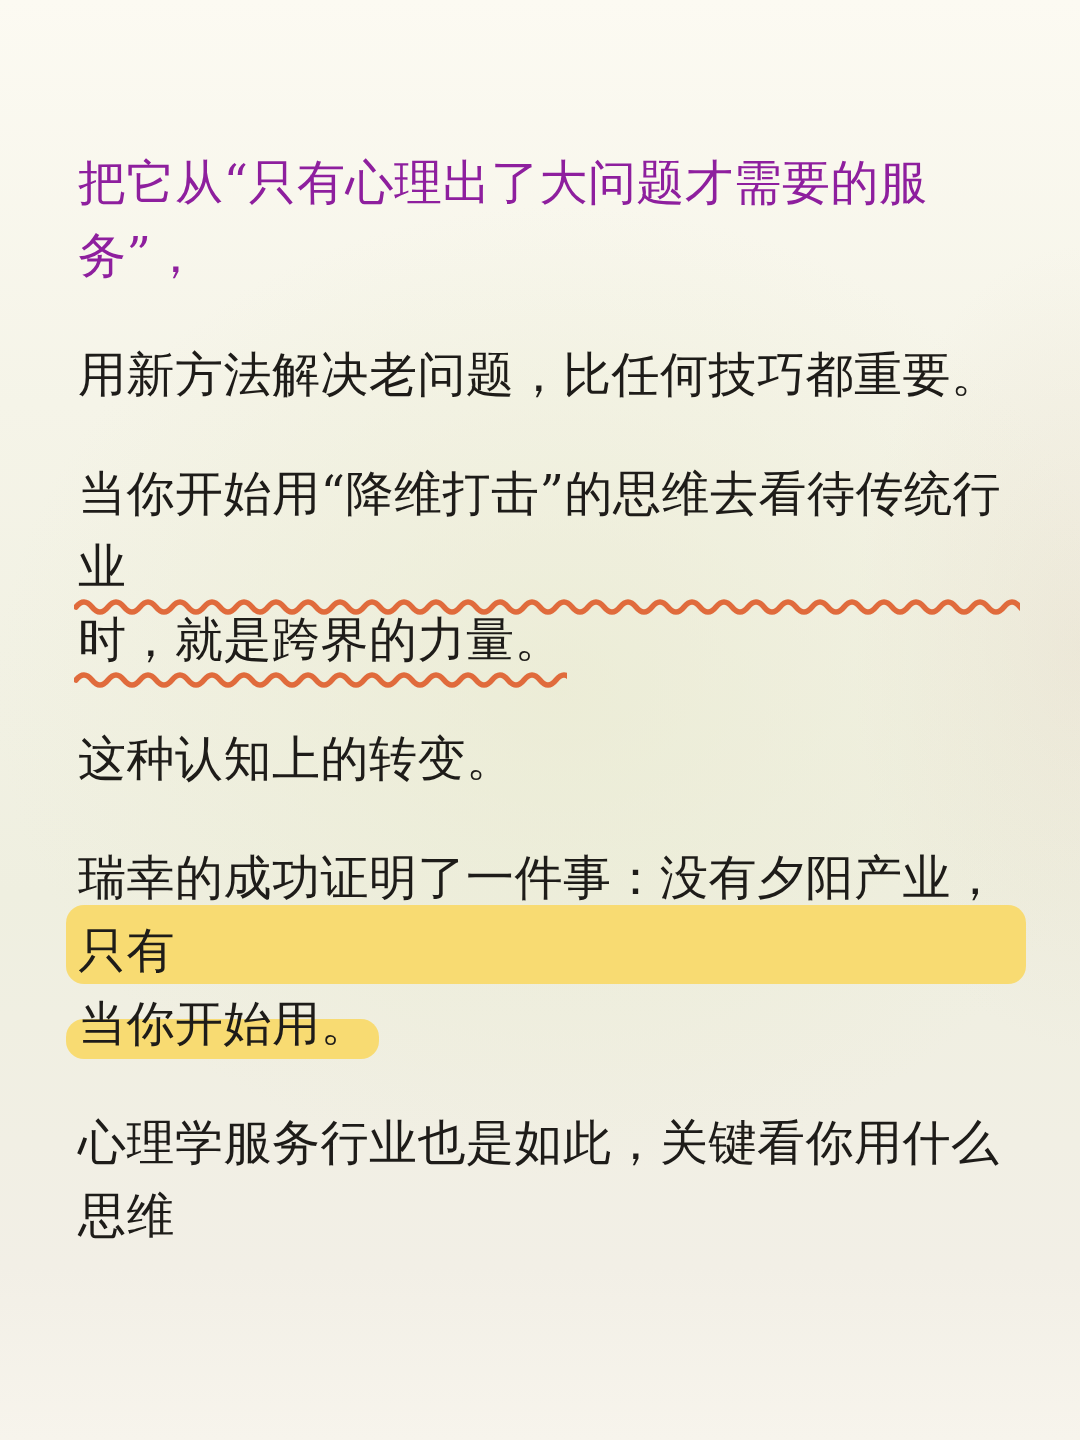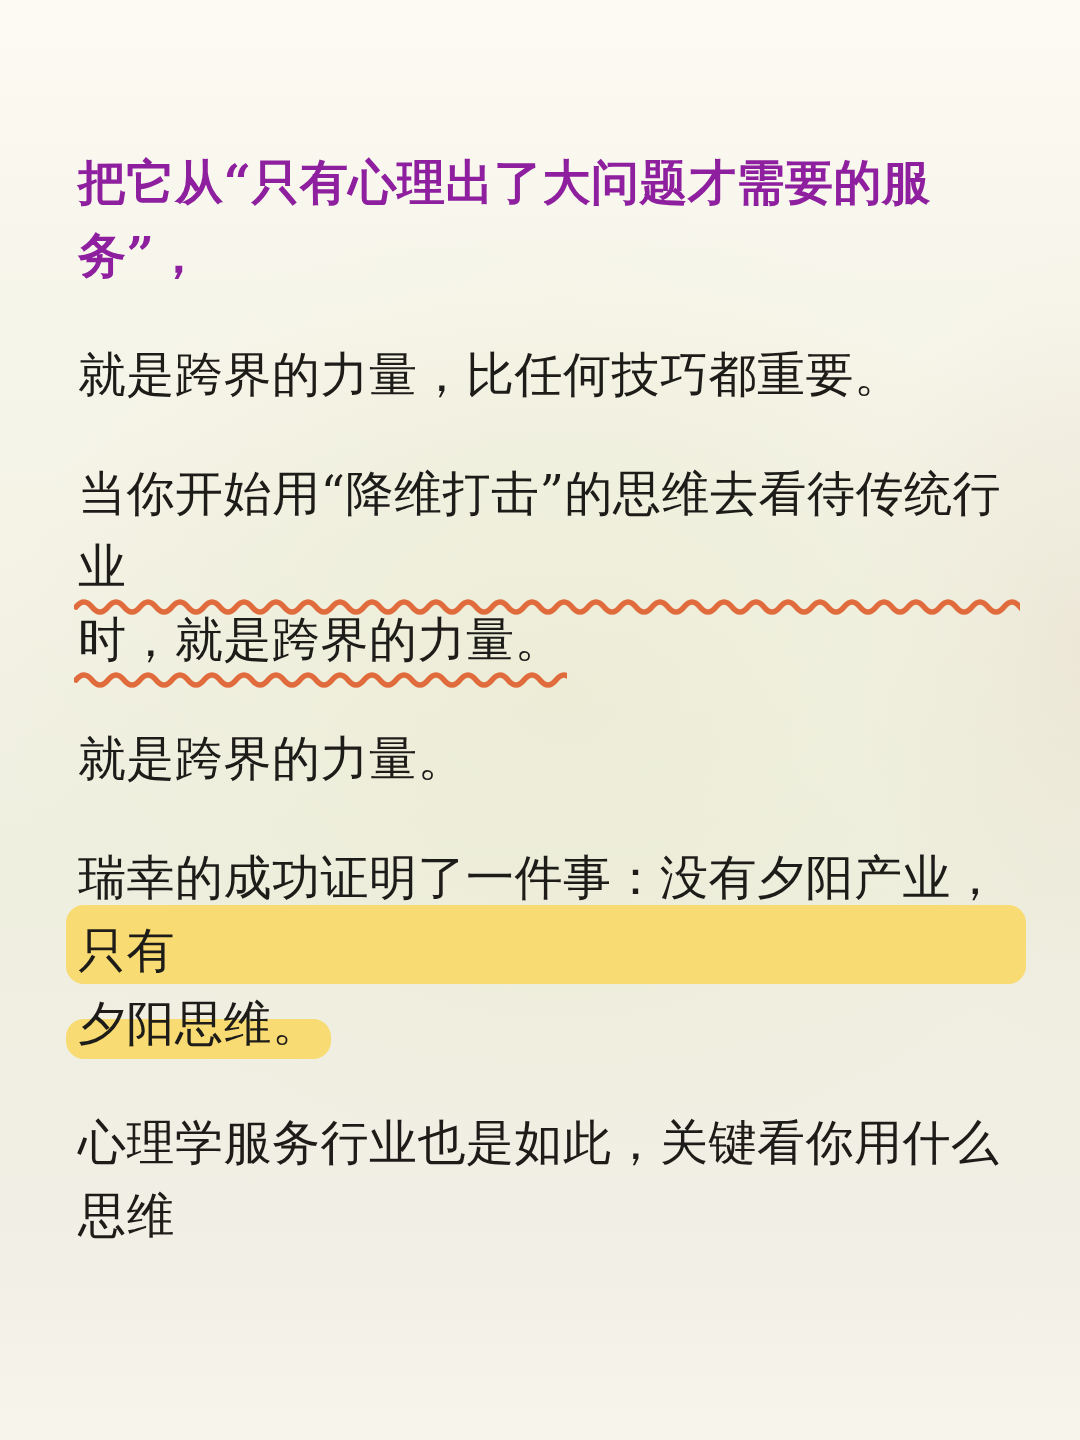--- a/index.html
+++ b/index.html
@@ -21,21 +21,21 @@
   }
   .para { margin-bottom: 46px; }
   .line {
     font-size: 48px;
     line-height: 73px;
     color: #1E1C19;
     letter-spacing: 0.5px;
   }
   .para.purple .line {
     color: #8E1F9E;
-    font-weight: 700;
+    font-weight: 400;
   }
   .line-inner {
     position: relative;
     display: inline-block;
   }
   .txt { position: relative; z-index: 2; }
   
   svg.wave {
     position: absolute;
     left: -4px;
@@ -62,39 +62,39 @@
 <body>
 
 <div class="page">
   <div class="content">
 
     <div class="para purple">
       <div class="line"><span class="line-inner"><span class="txt">把它从“只有心理出了大问题才需要的服务”，</span></span></div>
     </div>
 
     <div class="para">
-      <div class="line"><span class="line-inner"><span class="txt">就是跨界的力量，比任何技巧都重要。</span></span></div>
+      <div class="line"><span class="line-inner"><span class="txt">用新方法解决老问题，比任何技巧都重要。</span></span></div>
     </div>
 
     <div class="para">
       <div class="line"><span class="line-inner"><span class="txt">当你开始用“降维打击”的思维去看待传统行业</span><svg class="wave">
               <path fill="none" stroke="#E06B3C" stroke-width="5.5" stroke-linecap="round" d="M2 11 q8 -10 16 0 q8 10 16 0 q8 -10 16 0 q8 10 16 0 q8 -10 16 0 q8 10 16 0 q8 -10 16 0 q8 10 16 0 q8 -10 16 0 q8 10 16 0 q8 -10 16 0 q8 10 16 0 q8 -10 16 0 q8 10 16 0 q8 -10 16 0 q8 10 16 0 q8 -10 16 0 q8 10 16 0 q8 -10 16 0 q8 10 16 0 q8 -10 16 0 q8 10 16 0 q8 -10 16 0 q8 10 16 0 q8 -10 16 0 q8 10 16 0 q8 -10 16 0 q8 10 16 0 q8 -10 16 0 q8 10 16 0 q8 -10 16 0 q8 10 16 0 q8 -10 16 0 q8 10 16 0 q8 -10 16 0 q8 10 16 0 q8 -10 16 0 q8 10 16 0 q8 -10 16 0 q8 10 16 0 q8 -10 16 0 q8 10 16 0 q8 -10 16 0 q8 10 16 0 q8 -10 16 0 q8 10 16 0 q8 -10 16 0 q8 10 16 0 q8 -10 16 0 q8 10 16 0 q8 -10 16 0 q8 10 16 0 q8 -10 16 0 q8 10 16 0 q8 -10 16 0 q8 10 16 0 q8 -10 16 0 q8 10 16 0 q8 -10 16 0 q8 10 16 0 q8 -10 16 0 q8 10 16 0 q8 -10 16 0 q8 10 16 0 q8 -10 16 0 q8 10 16 0 q8 -10 16 0 q8 10 16 0 q8 -10 16 0 q8 10 16 0 q8 -10 16 0 q8 10 16 0 q8 -10 16 0 q8 10 16 0 q8 -10 16 0 q8 10 16 0 q8 -10 16 0 q8 10 16 0 q8 -10 16 0 q8 10 16 0"></path>
             </svg></span></div>
       <div class="line"><span class="line-inner"><span class="txt">时，就是跨界的力量。</span><svg class="wave">
               <path fill="none" stroke="#E06B3C" stroke-width="5.5" stroke-linecap="round" d="M2 11 q8 -10 16 0 q8 10 16 0 q8 -10 16 0 q8 10 16 0 q8 -10 16 0 q8 10 16 0 q8 -10 16 0 q8 10 16 0 q8 -10 16 0 q8 10 16 0 q8 -10 16 0 q8 10 16 0 q8 -10 16 0 q8 10 16 0 q8 -10 16 0 q8 10 16 0 q8 -10 16 0 q8 10 16 0 q8 -10 16 0 q8 10 16 0 q8 -10 16 0 q8 10 16 0 q8 -10 16 0 q8 10 16 0 q8 -10 16 0 q8 10 16 0 q8 -10 16 0 q8 10 16 0 q8 -10 16 0 q8 10 16 0 q8 -10 16 0 q8 10 16 0 q8 -10 16 0 q8 10 16 0 q8 -10 16 0 q8 10 16 0 q8 -10 16 0 q8 10 16 0 q8 -10 16 0 q8 10 16 0 q8 -10 16 0 q8 10 16 0 q8 -10 16 0 q8 10 16 0 q8 -10 16 0 q8 10 16 0 q8 -10 16 0 q8 10 16 0 q8 -10 16 0 q8 10 16 0 q8 -10 16 0 q8 10 16 0 q8 -10 16 0 q8 10 16 0 q8 -10 16 0 q8 10 16 0 q8 -10 16 0 q8 10 16 0 q8 -10 16 0 q8 10 16 0 q8 -10 16 0 q8 10 16 0 q8 -10 16 0 q8 10 16 0 q8 -10 16 0 q8 10 16 0 q8 -10 16 0 q8 10 16 0 q8 -10 16 0 q8 10 16 0 q8 -10 16 0 q8 10 16 0 q8 -10 16 0 q8 10 16 0 q8 -10 16 0 q8 10 16 0 q8 -10 16 0 q8 10 16 0 q8 -10 16 0 q8 10 16 0"></path>
             </svg></span></div>
     </div>
 
     <div class="para">
-      <div class="line"><span class="line-inner"><span class="txt">就是跨界的力量。</span></span></div>
+      <div class="line"><span class="line-inner"><span class="txt">这种认知上的转变。</span></span></div>
     </div>
 
     <div class="para">
       <div class="line"><span class="line-inner"><span class="marker"></span><span class="txt">瑞幸的成功证明了一件事：没有夕阳产业，只有</span></span></div>
-      <div class="line"><span class="line-inner"><span class="marker"></span><span class="txt">夕阳思维。</span></span></div>
+      <div class="line"><span class="line-inner"><span class="marker"></span><span class="txt">当你开始用。</span></span></div>
     </div>
 
     <div class="para">
       <div class="line"><span class="line-inner"><span class="txt">心理学服务行业也是如此，关键看你用什么思维</span></span></div>
 
     </div>
 
   </div>
 </div>
 

